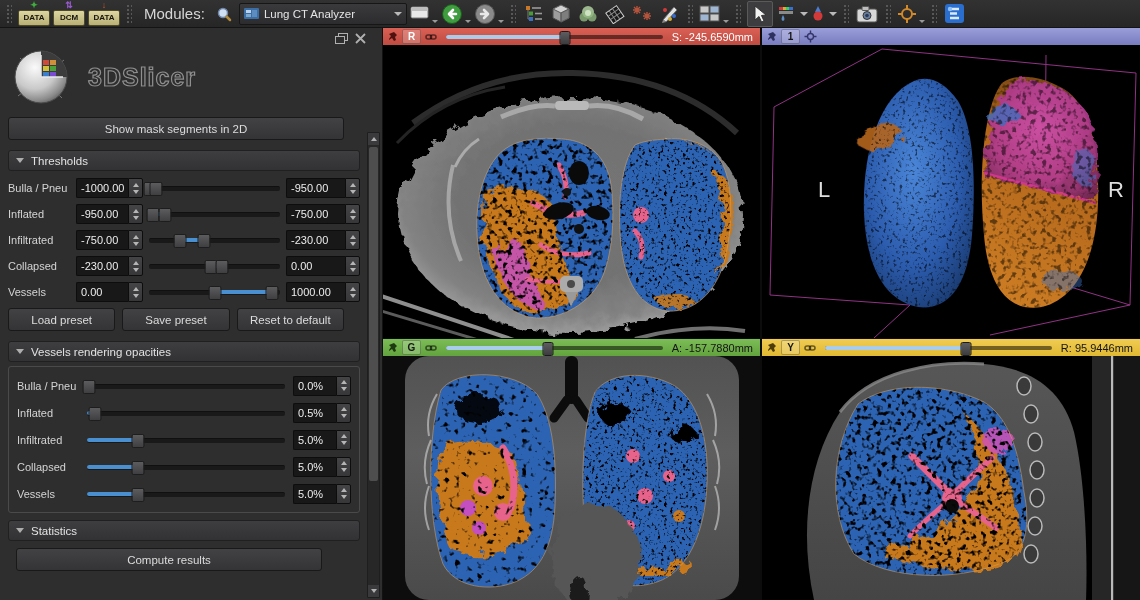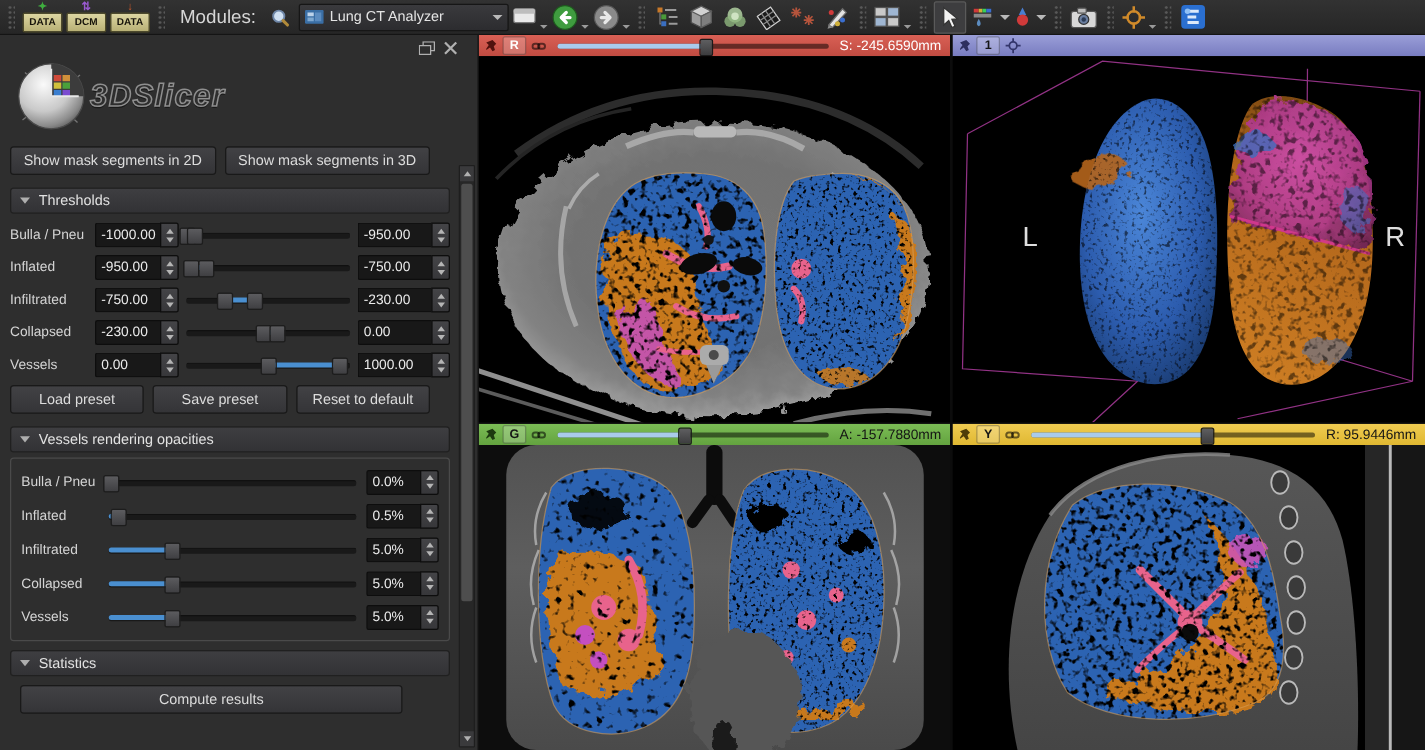--- a/index.html
+++ b/index.html
@@ -26,21 +26,21 @@
   .combo .ctext{flex:1;font-size:11.5px;color:#e4e4e4;white-space:nowrap;}
   .caret{width:0;height:0;border-left:4px solid transparent;border-right:4px solid transparent;
     border-top:4px solid #b9b9b9;}
   .mini-caret{width:0;height:0;border-left:3px solid transparent;border-right:3px solid transparent;
     border-top:3px solid #9a9a9a;margin-left:2px;align-self:flex-end;margin-bottom:3px;}
 
   
   .panel{position:absolute;top:28px;left:0;width:382px;bottom:0;background:#2e2e2e;
     border-right:1px solid #121212;}
   .panel-icons{position:absolute;top:5px;right:16px;display:flex;gap:7px;z-index:5;}
-  .logo-row{display:flex;align-items:center;margin:16px 0 4px 10px;height:66px;font-style:italic;}
+  .logo-row{display:flex;align-items:center;gap:16px;margin:16px 0 4px 10px;height:66px;}
   .logo-text{font-size:25px;font-weight:bold;letter-spacing:1px;color:#2e2e2e;
     -webkit-text-stroke:1.2px #8f8f8f;text-shadow:0 1px 0 #1a1a1a;}
   .clip-row{height:11px;overflow:hidden;margin:2px 0 4px 30px;position:relative;}
   .clip-row span{display:inline-block;transform:translateY(-4px);color:#bdbdbd;font-size:11px;}
   .clip-dash{display:inline-block;width:26px;height:5px;background:#191919;margin-left:40px;vertical-align:top;}
   .prow{display:flex;gap:7px;padding:3px 38px 3px 8px;}
   .btn{flex:1;height:21px;background:linear-gradient(#424245,#343437);border:1px solid #191919;
     border-radius:3px;color:#dcdcdc;font-size:11.5px;display:flex;align-items:center;justify-content:center;
     white-space:nowrap;}
   .collapse{margin:7px 22px 4px 8px;height:19px;background:linear-gradient(#3e3e41,#323235);
@@ -382,21 +382,20 @@
         </g>
         <path d="M31,31 L31,9" stroke="#e8e8e8" stroke-width="1.5"></path>
         <path d="M31,31 L53,31" stroke="#e8e8e8" stroke-width="1.5"></path>
       </svg>
       <span class="logo-text">3DSlicer</span>
     </div>
 
 
     <div class="prow">
       <div class="btn">Show mask segments in 2D</div>
-      <div class="btn">Show mask segments in 3D</div>
     </div>
 
     <div class="collapse">
       <span class="tri"></span>
       <span>Thresholds</span>
     </div>
 
     <div class="th-row">
       <span class="th-label">Bulla / Pneu</span>
       <span class="spin w1">

